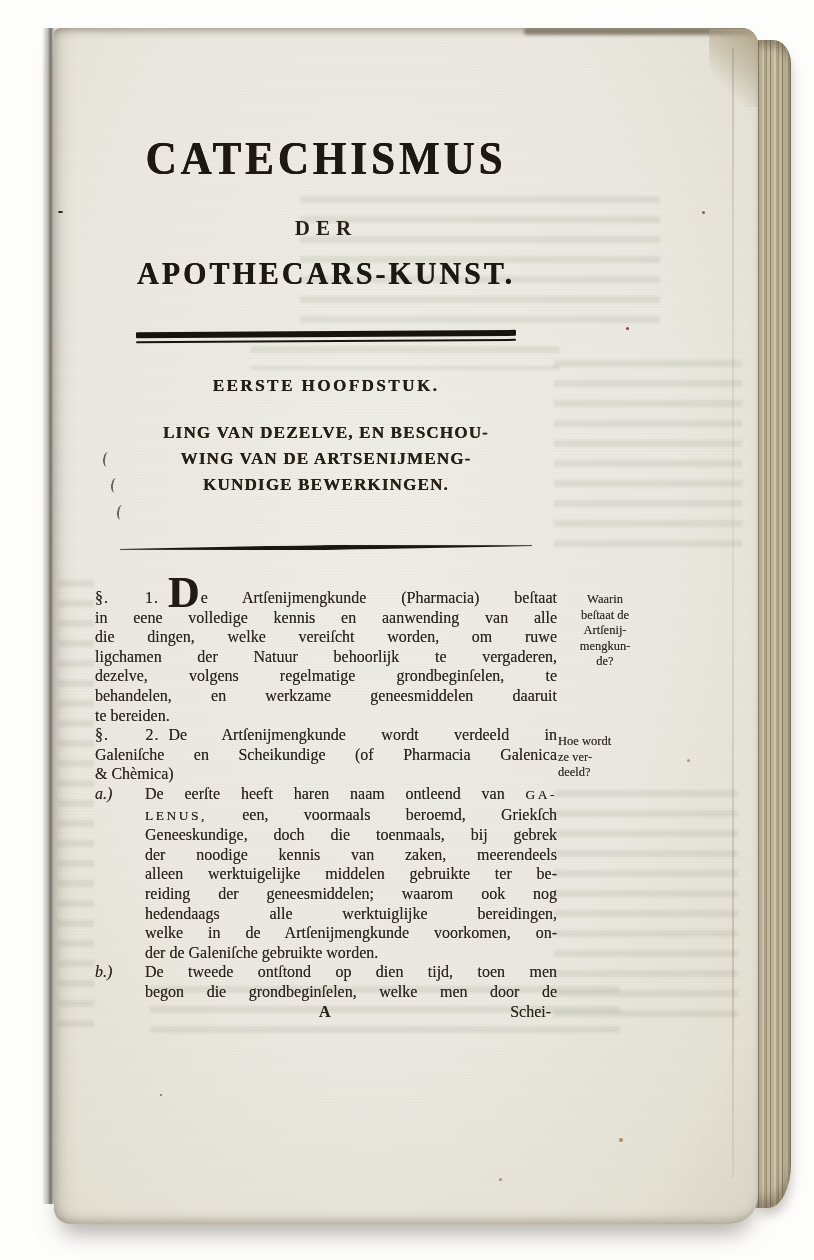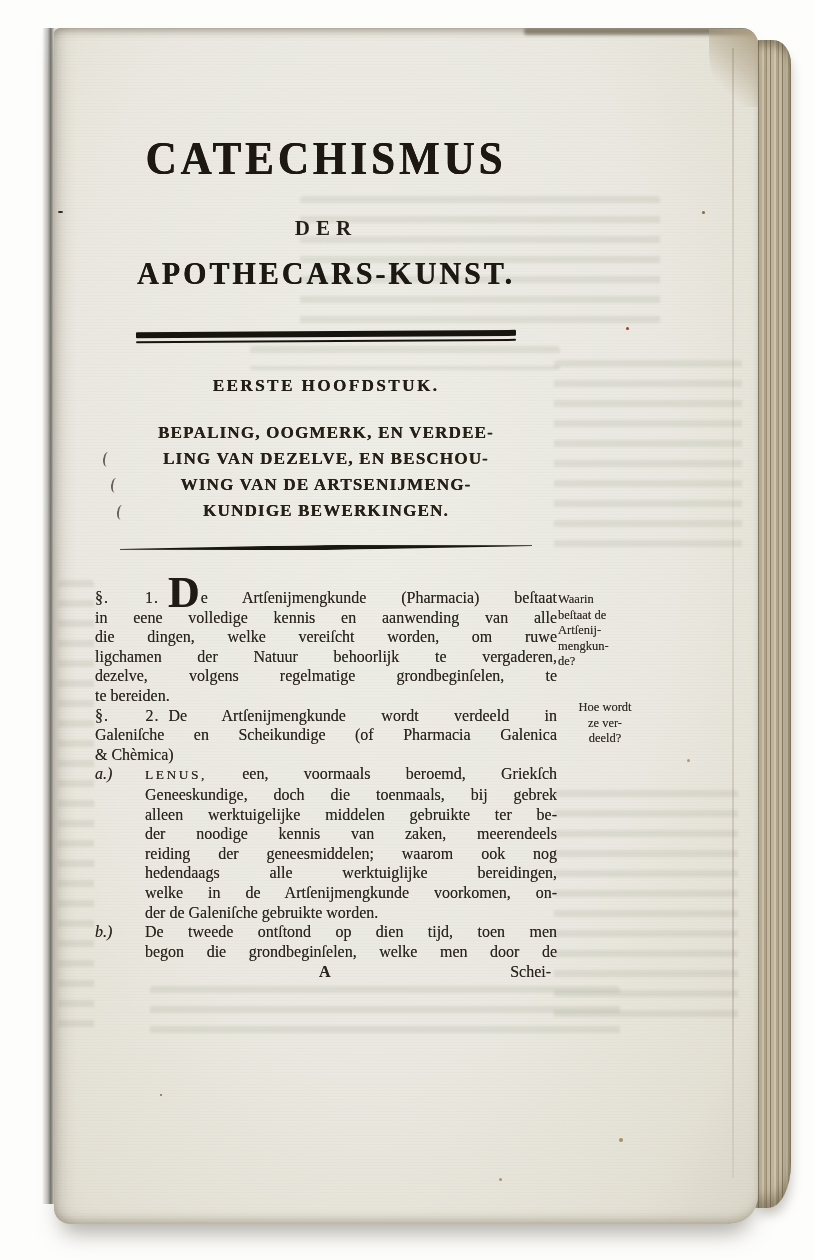--- a/index.html
+++ b/index.html
@@ -69,22 +69,22 @@
   .seg-i{}
   .seg-sc{font-size:13.5px;letter-spacing:2.5px;}
   .seg-secnum{padding-right:9px;letter-spacing:1px;}
   .seg-init{font-size:44px;line-height:0;font-weight:bold;position:relative;top:4px;margin-right:1px;color:#201b14;}
   .sigline{position:relative;height:20px;margin-top:1px;}
   .sig-mark{position:absolute;left:50%;transform:translateX(-60%);font-weight:bold;}
   .catchword{position:absolute;right:6px;}
 
   .margin-note{position:absolute;width:94px;font-size:12.5px;line-height:15.5px;color:#2e2921;
     text-shadow:0 0 .3px rgba(46,41,33,.55);}
-  #note1{left:504px;top:564px;}
-  #note2{left:504px;top:672px;text-align:center;}
+  #note1{left:504px;top:564px;text-align:center;}
+  #note2{left:504px;top:706px;}
 </style>
 </head>
 <body>
 
 <div class="stage">
   <div class="book">
 
     <div class="leaf-left"></div>
     <div class="gutter"></div>
     <div class="fore-edge"></div>
@@ -120,48 +120,49 @@
         <div class="t-center title-sub">APOTHECARS-KUNST.</div>
 
         <div class="rule-block">
           <div class="rule-thick"></div>
           <div class="rule-thin"></div>
         </div>
 
         <div class="t-center chapter-head">EERSTE HOOFDSTUK.</div>
 
         <div class="subtitle">
-            <div class="subtitle-line">BEPALING, OOGMERK, EN VERDEE-</div>
             <div class="subtitle-line">LING VAN DEZELVE, EN BESCHOU-</div>
             <div class="subtitle-line">WING VAN DE ARTSENIJMENG-</div>
             <div class="subtitle-line">KUNDIGE BEWERKINGEN.</div>
           </div>
 
         <div class="swell-rule"></div>
 
         <div class="bodytext">
             <div class="para">
               <div class="bline jst"><span class="seg-secnum">§. 1.</span><span class="seg-init">D</span><span>e Artſenijmengkunde (</span><span class="seg-i">Pharmacia</span><span>) beſtaat</span></div>
               <div class="bline jst"><span>in eene volledige kennis en aanwending van alle</span></div>
               <div class="bline jst"><span>die dingen, welke vereiſcht worden, om ruwe</span></div>
               <div class="bline jst"><span>ligchamen der Natuur behoorlijk te vergaderen,</span></div>
               <div class="bline jst"><span>dezelve, volgens regelmatige grondbeginſelen, te</span></div>
+              <div class="bline jst"><span>behandelen, en werkzame geneesmiddelen daaruit</span></div>
               <div class="bline"><span>te bereiden.</span></div>
             </div>
             <div class="para">
               <div class="bline jst"><span class="seg-secnum">§. 2.</span><span>De Artſenijmengkunde wordt verdeeld in</span></div>
               <div class="bline jst"><span>Galeniſche en Scheikundige (of </span><span class="seg-i">Pharmacia Galenica</span></div>
               <div class="bline"><span class="seg-i">&amp; Chèmica</span><span>)</span></div>
             </div>
             <div class="para" style="padding-left: 50px;">
               <span class="pmarker">a.)</span>
+              <div class="bline jst"><span>De eerſte heeft haren naam ontleend van </span><span class="seg-sc">GA-</span></div>
               <div class="bline jst"><span class="seg-sc">LENUS,</span><span> een, voormaals beroemd, Griekſch</span></div>
               <div class="bline jst"><span>Geneeskundige, doch die toenmaals, bij gebrek</span></div>
+              <div class="bline jst"><span>der noodige kennis van zaken, meerendeels</span></div>
               <div class="bline jst"><span>alleen werktuigelijke middelen gebruikte ter be-</span></div>
-              <div class="bline jst"><span>der noodige kennis van zaken, meerendeels</span></div>
               <div class="bline jst"><span>reiding der geneesmiddelen; waarom ook nog</span></div>
               <div class="bline jst"><span>hedendaags alle werktuiglijke bereidingen,</span></div>
               <div class="bline jst"><span>welke in de Artſenijmengkunde voorkomen, on-</span></div>
               <div class="bline"><span>der de Galeniſche gebruikte worden.</span></div>
             </div>
             <div class="para" style="padding-left: 50px;">
               <span class="pmarker">b.)</span>
               <div class="bline jst"><span>De tweede ontſtond op dien tijd, toen men</span></div>
               <div class="bline jst"><span>begon die grondbeginſelen, welke men door de</span></div>
             </div>

